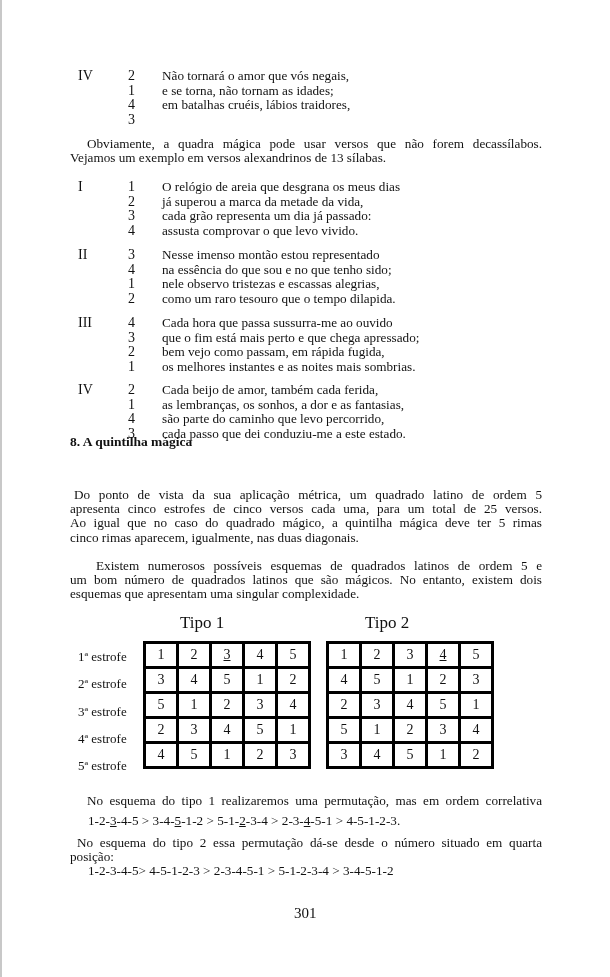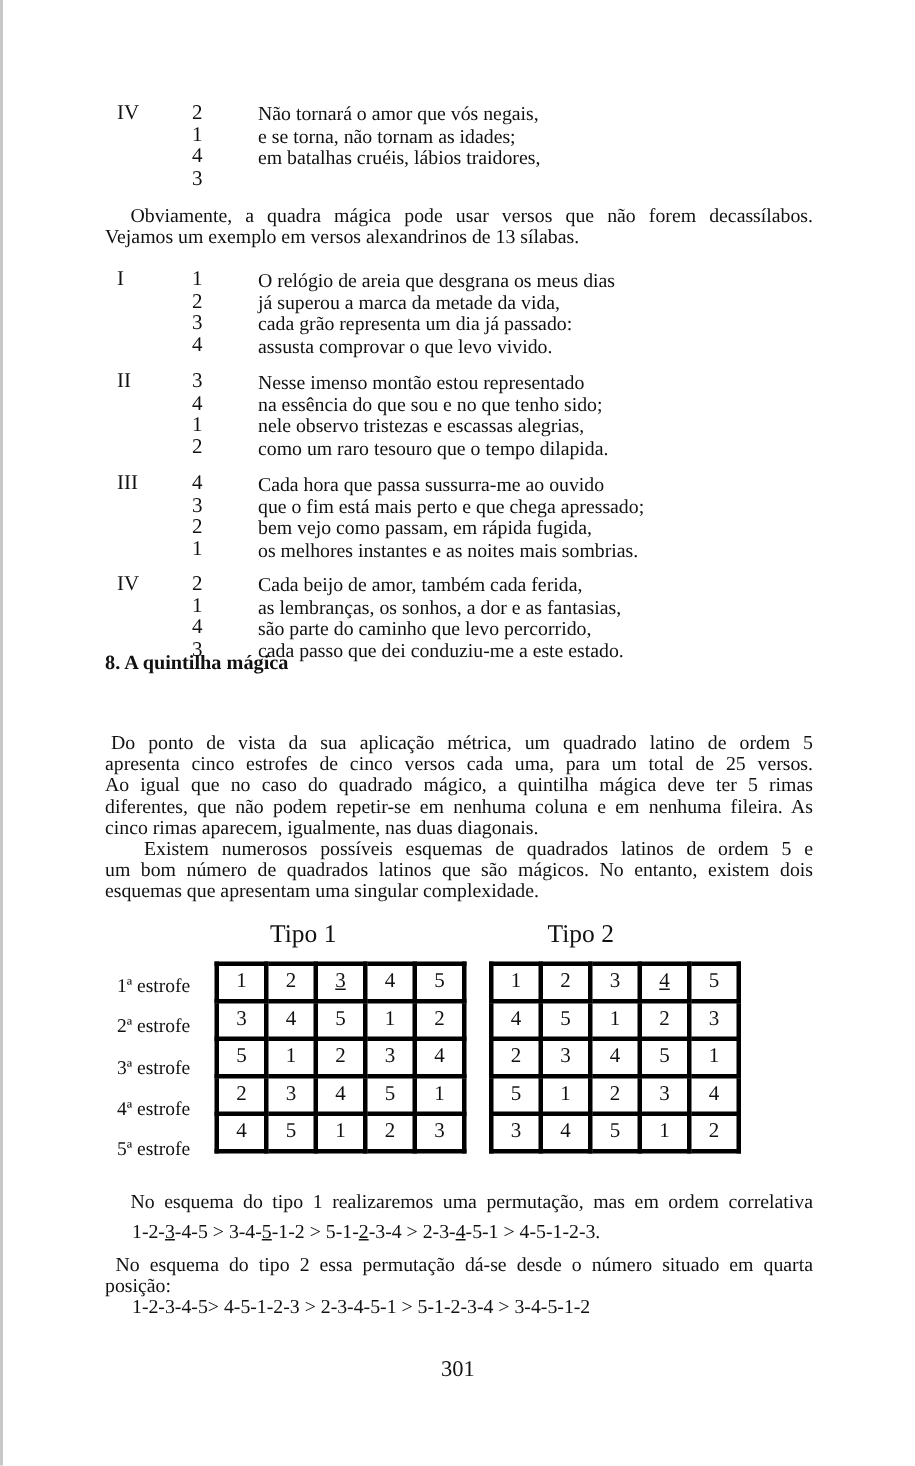--- a/index.html
+++ b/index.html
@@ -7,21 +7,21 @@
     width: 610px; height: 977px; position: relative; overflow: hidden;
     font-family: "Liberation Serif", "DejaVu Serif", serif;
     color: #111;
     font-size: 13.2px;
   }
   .left-edge { position: absolute; left: 0; top: 0; width: 2px; height: 977px; background: #c8c8c8; }
   .stanza { position: absolute; left: 78px; width: 470px; }
   .vline { position: relative; height: 14.5px; line-height: 14.5px; white-space: nowrap; }
   .vline .roman { position: absolute; left: 0; top: 0; font-size: 14px; }
   .vline .num { position: absolute; left: 50px; top: 0; font-size: 14px; }
-  .vline .text { position: absolute; left: 94px; top: 0; }
+  .vline .text { position: absolute; left: 84px; top: 0; }
   .para { position: absolute; left: 70px; width: 472px; line-height: 14.2px; text-align: justify; }
   .para p { margin: 0; }
   .indent1 { text-indent: 17px; }
   .jl { text-align-last: justify; }
   .heading { position: absolute; left: 70px; top: 434px; font-weight: bold; font-size: 13.5px; }
   .grid-title { position: absolute; font-size: 17px; }
   .row-label { position: absolute; left: 78px; font-size: 13px; height: 27px; line-height: 27px; white-space: nowrap; }
   table.latin { position: absolute; border-collapse: collapse; border: 3px solid #000; }
   table.latin td {
     border: 3px solid #000; width: 30px; height: 22px; padding: 0;
@@ -139,21 +139,20 @@
     <span class="text">cada passo que dei conduziu-me a este estado.</span>
   </div>
 </div>
 
 <div class="heading">8. A quintilha mágica</div>
 
 <div class="para" style="top:488px;">
   <p class="jl" style="text-indent:4px;">Do ponto de vista da sua aplicação métrica, um quadrado latino de ordem 5</p>
   <p class="jl">apresenta  cinco estrofes de cinco versos cada uma, para um total de 25 versos.</p>
   <p class="jl">Ao igual que no caso do quadrado mágico, a quintilha mágica deve ter 5 rimas</p>
-  <p class="jl">diferentes, que não podem repetir-se em nenhuma coluna e em nenhuma fileira. As</p>
   <p>cinco rimas aparecem, igualmente, nas duas diagonais.</p>
 </div>
 <div class="para" style="top:559px;font-family:Liberation Serif, serif;">
   <p class="jl" style="text-indent:26px;">Existem numerosos possíveis esquemas de quadrados latinos de ordem 5 e</p>
   <p class="jl">um bom número de quadrados latinos que são mágicos. No entanto, existem dois</p>
   <p>esquemas que apresentam uma singular complexidade.</p>
 </div>
 
 <div class="grid-title" style="left:180px; top:613px;">Tipo 1</div>
 <div class="grid-title" style="left:365px; top:613px;">Tipo 2</div>

